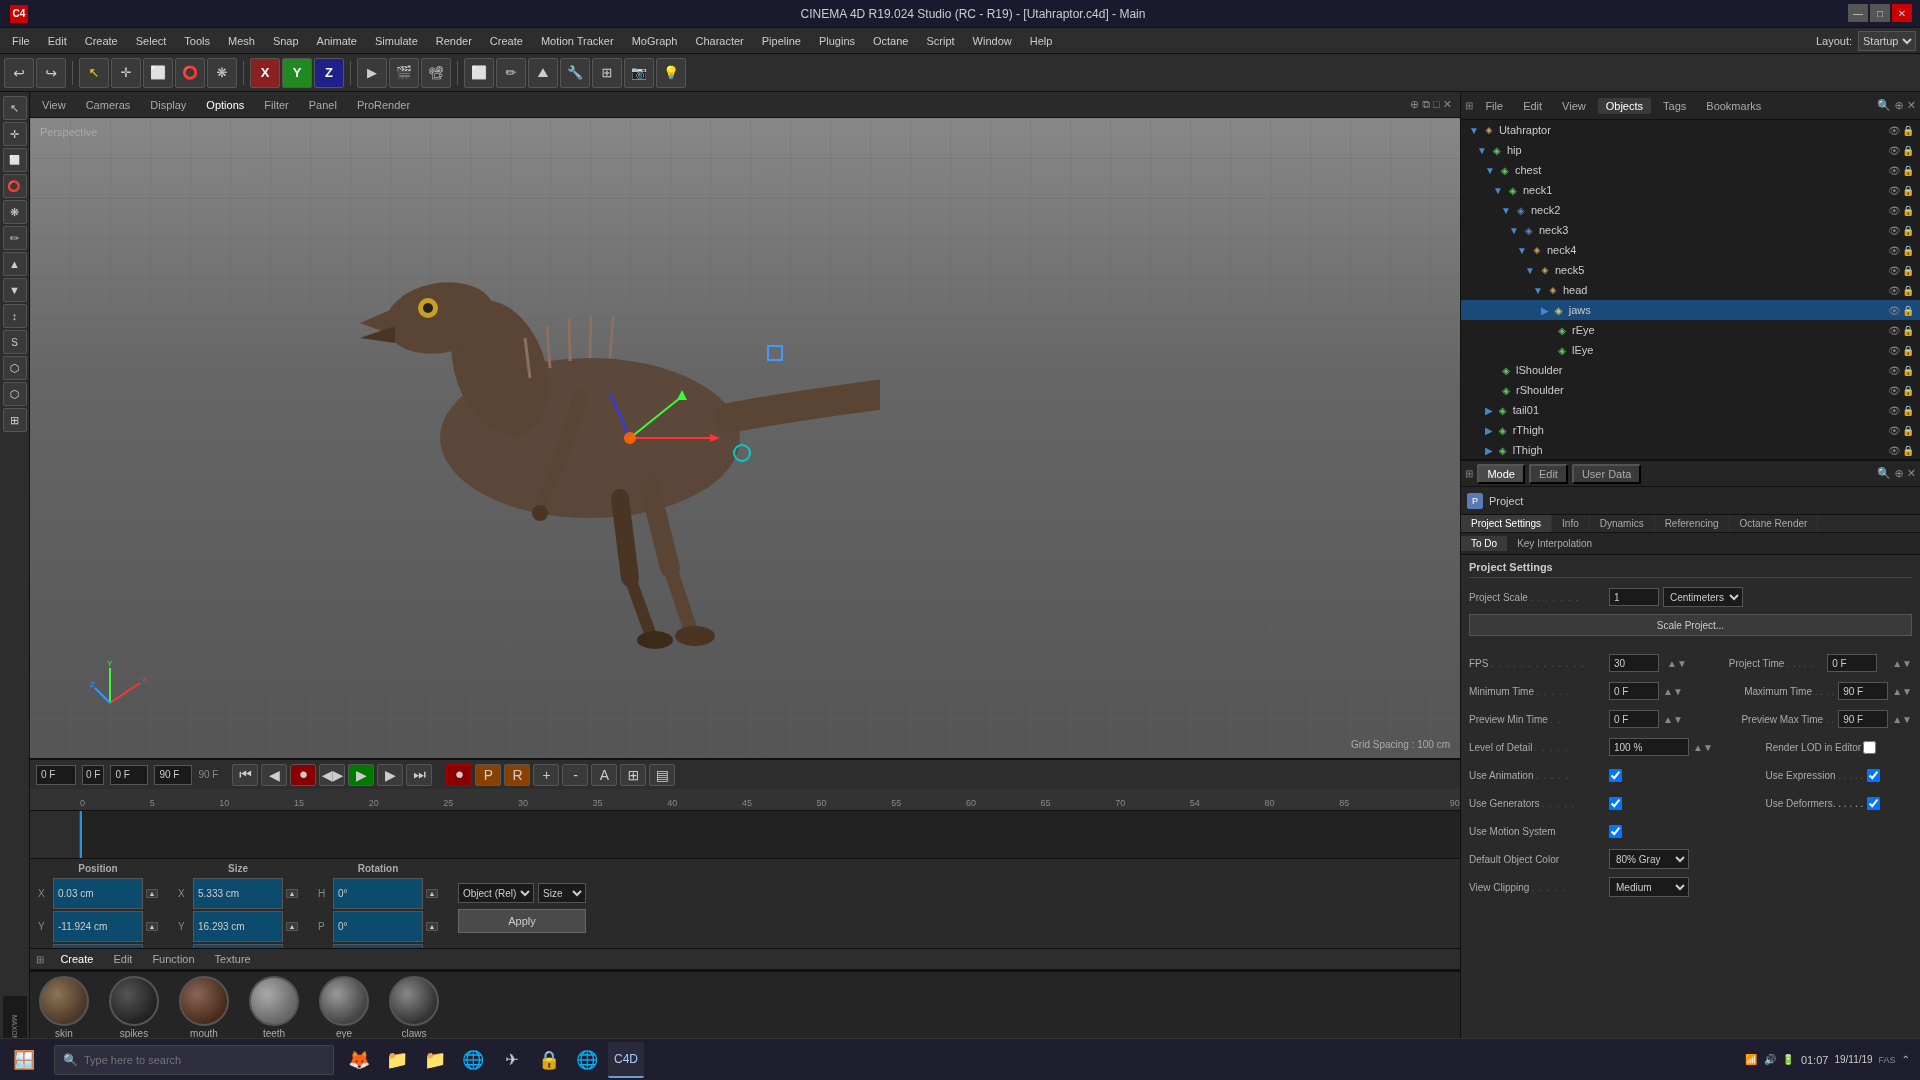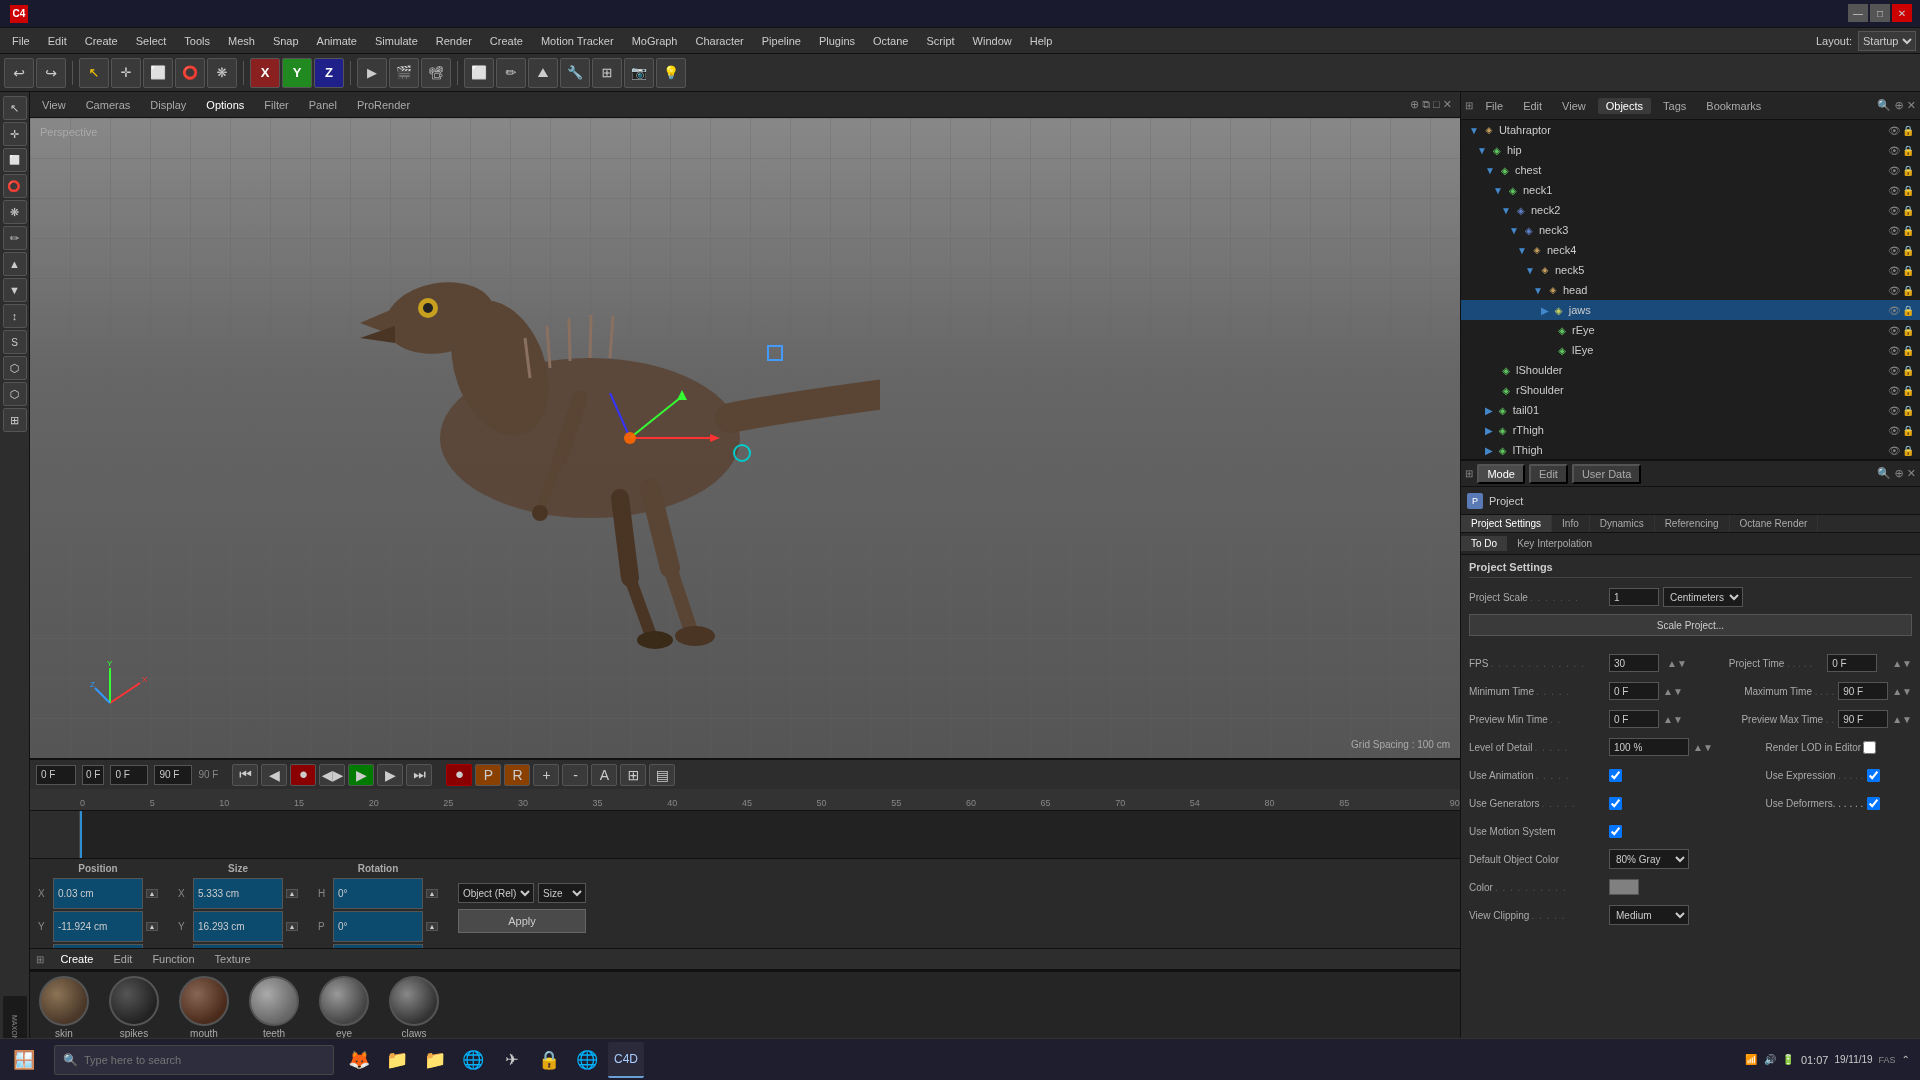--- a/index.html
+++ b/index.html
@@ -157,20 +157,21 @@
     #taskbar-icons { display: flex; align-items: center; gap: 4px; margin-left: 4px; }
     .taskbar-app { width: 36px; height: 36px; display: flex; align-items: center; justify-content: center; cursor: pointer; border-radius: 2px; font-size: 18px; }
     .taskbar-active { border-bottom: 2px solid #6a9fd8; }
     #sys-tray { margin-left: auto; display: flex; align-items: center; gap: 6px; padding-right: 10px; color: #ccc; font-size: 10px; }
   </style>
 </head>
 <body>
 
 <div id="titlebar">
   <div class="app-icon">C4</div>
+  <span class="title">CINEMA 4D R19.024 Studio (RC - R19) - [Utahraptor.c4d] - Main</span>
   <div class="win-controls">
     <button class="win-btn">—</button>
     <button class="win-btn">□</button>
     <button class="win-btn close">✕</button>
   </div>
 </div>
 
 <div id="menubar">
   <div class="menu-item">File</div>
   <div class="menu-item">Edit</div>
@@ -812,29 +813,20 @@
           <div class="props-label">
             <span>Default Object Color</span>
           </div>
           <div class="props-value">
             <select class="props-select" style="width:80px;">
               <option>80% Gray</option>
             </select>
           </div>
         </div>
 
-        <div class="props-row">
-          <div class="props-label">
-            <span>Color</span>
-            <span class="dots"> . . . . . . . . . .</span>
-          </div>
-          <div class="props-value">
-            <div class="props-color"></div>
-          </div>
-        </div>
 
         <div class="props-row">
           <div class="props-label">
             <span>View Clipping</span>
             <span class="dots"> . . . . .</span>
           </div>
           <div class="props-value">
             <select class="props-select" style="width:80px;">
               <option>Medium</option>
               <option>Near</option>

